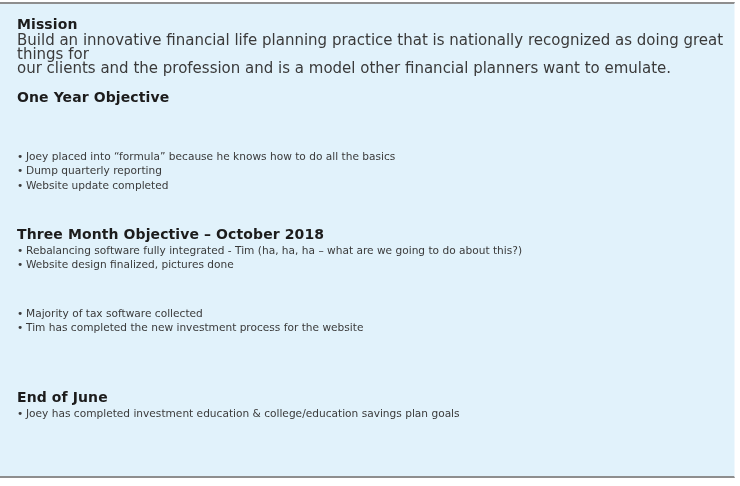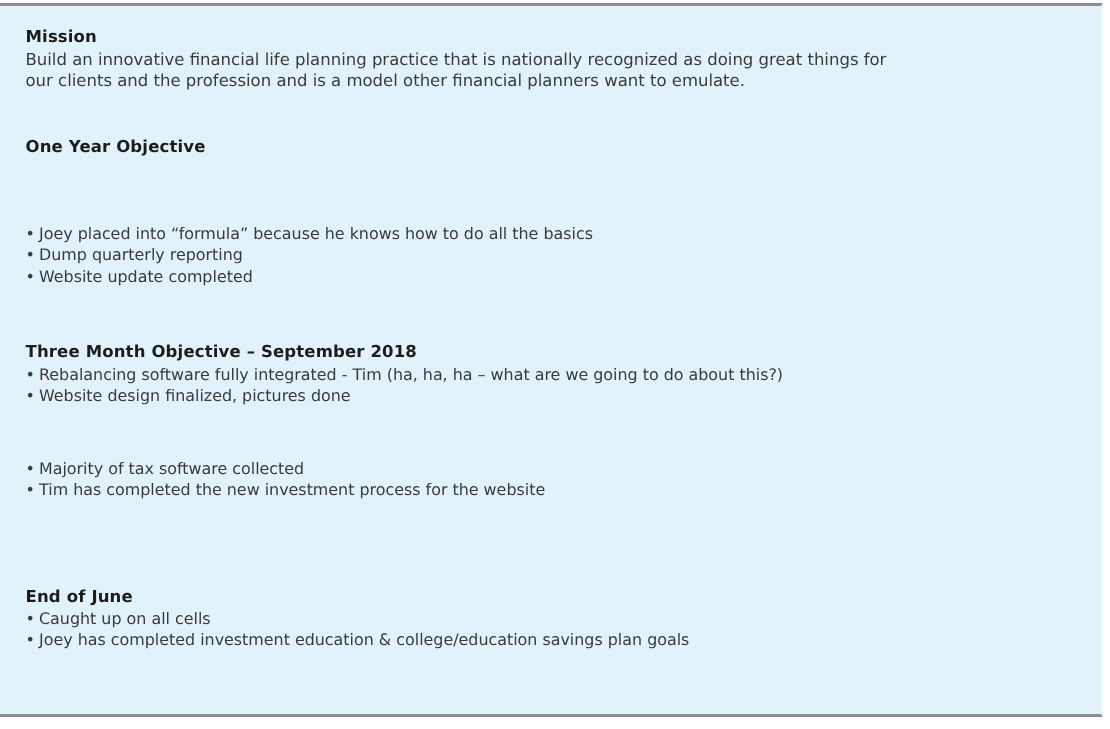--- a/index.html
+++ b/index.html
@@ -26,29 +26,29 @@
       border-right: 1px solid #f0f8fd;
       box-sizing: border-box;
       padding: 12px 0 0 17px;
       color: #3d3d3d;
     }
     .section {
       margin: 0;
     }
     .section h2 {
       font-family: "DejaVu Sans", sans-serif;
-      font-size: 11px;
+      font-size: 14px;
       font-weight: bold;
       color: #1c1c1c;
       margin: 0;
       line-height: 17px;
       letter-spacing: 0.1px;
     }
     .section p {
-      font-size: 11px;
+      font-size: 15px;
       line-height: 14px;
       margin: 0;
       color: #3a3a3a;
     }
     .section ul {
       list-style: none;
       padding: 0;
       margin: 0;
     }
     .section li {
@@ -87,35 +87,34 @@
 
   <div class="section" id="sec-six-month">
     <ul>
       <li><span class="bullet">•</span><span>Joey placed into “formula” because he knows how to do all the basics</span></li>
       <li><span class="bullet">•</span><span>Dump quarterly reporting</span></li>
       <li><span class="bullet">•</span><span>Website update completed</span></li>
     </ul>
   </div>
 
   <div class="section" id="sec-three-month">
-    <h2>Three Month Objective – September 2018</h2>
+    <h2>Three Month Objective – October 2018</h2>
     <ul>
       <li><span class="bullet">•</span><span>Rebalancing software fully integrated - Tim (ha, ha, ha – what are we going to do about this?)</span></li>
       <li><span class="bullet">•</span><span>Website design finalized, pictures done</span></li>
     </ul>
   </div>
 
   <div class="section" id="sec-one-month">
     <ul>
       <li><span class="bullet">•</span><span>Majority of tax software collected</span></li>
       <li><span class="bullet">•</span><span>Tim has completed the new investment process for the website</span></li>
     </ul>
   </div>
 
   <div class="section" id="sec-end-june">
     <h2>End of June</h2>
     <ul>
-      <li><span class="bullet">•</span><span>Caught up on all cells</span></li>
       <li><span class="bullet">•</span><span>Joey has completed investment education &amp; college/education savings plan goals</span></li>
     </ul>
   </div>
 
 </div>
 
 </body></html>

